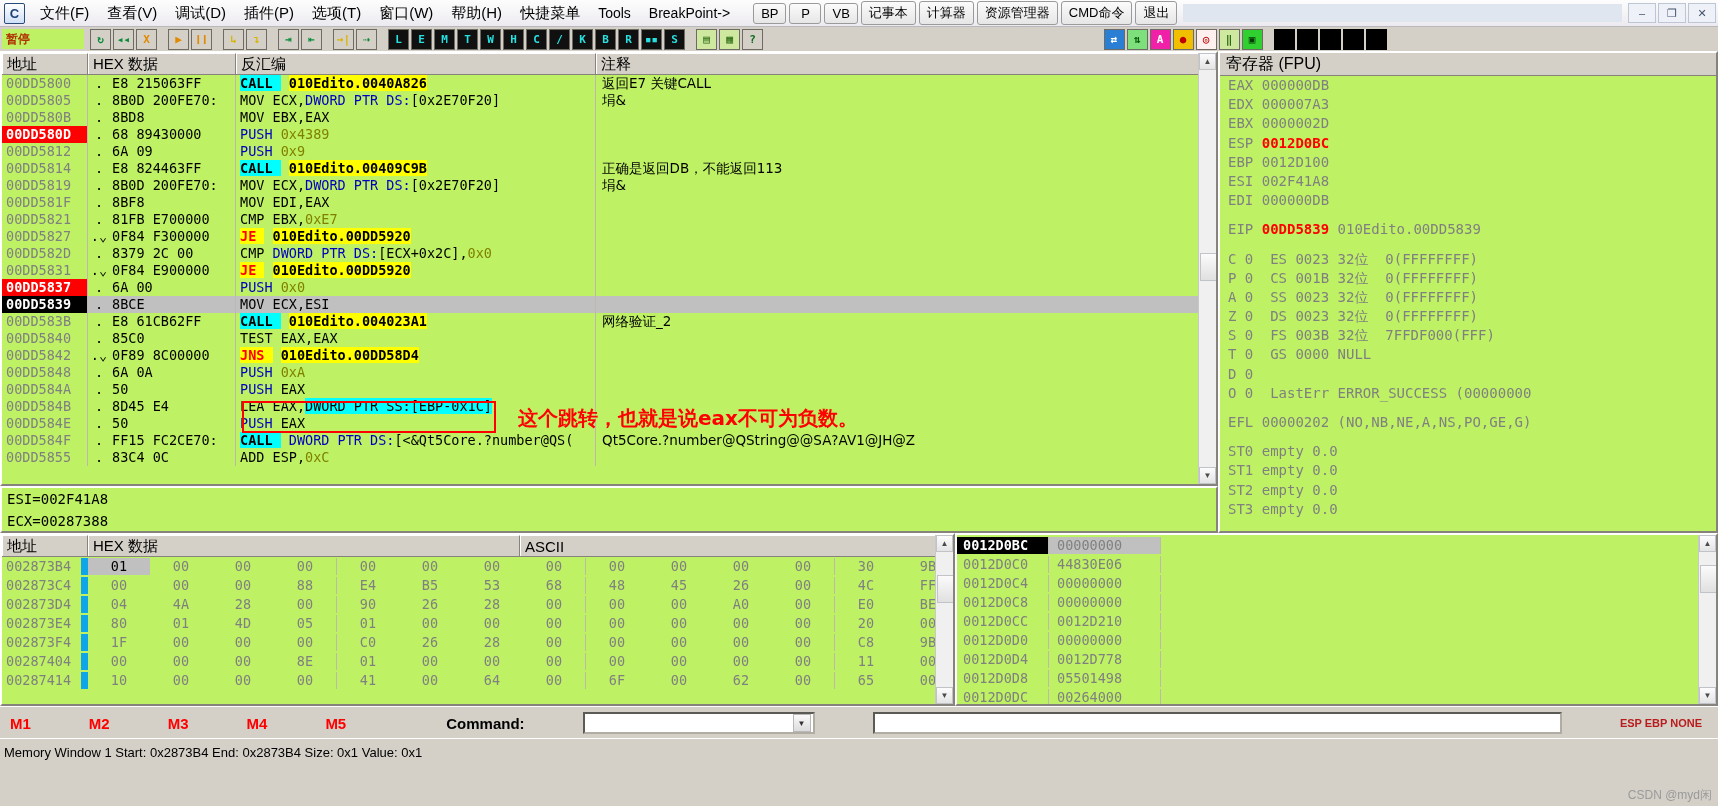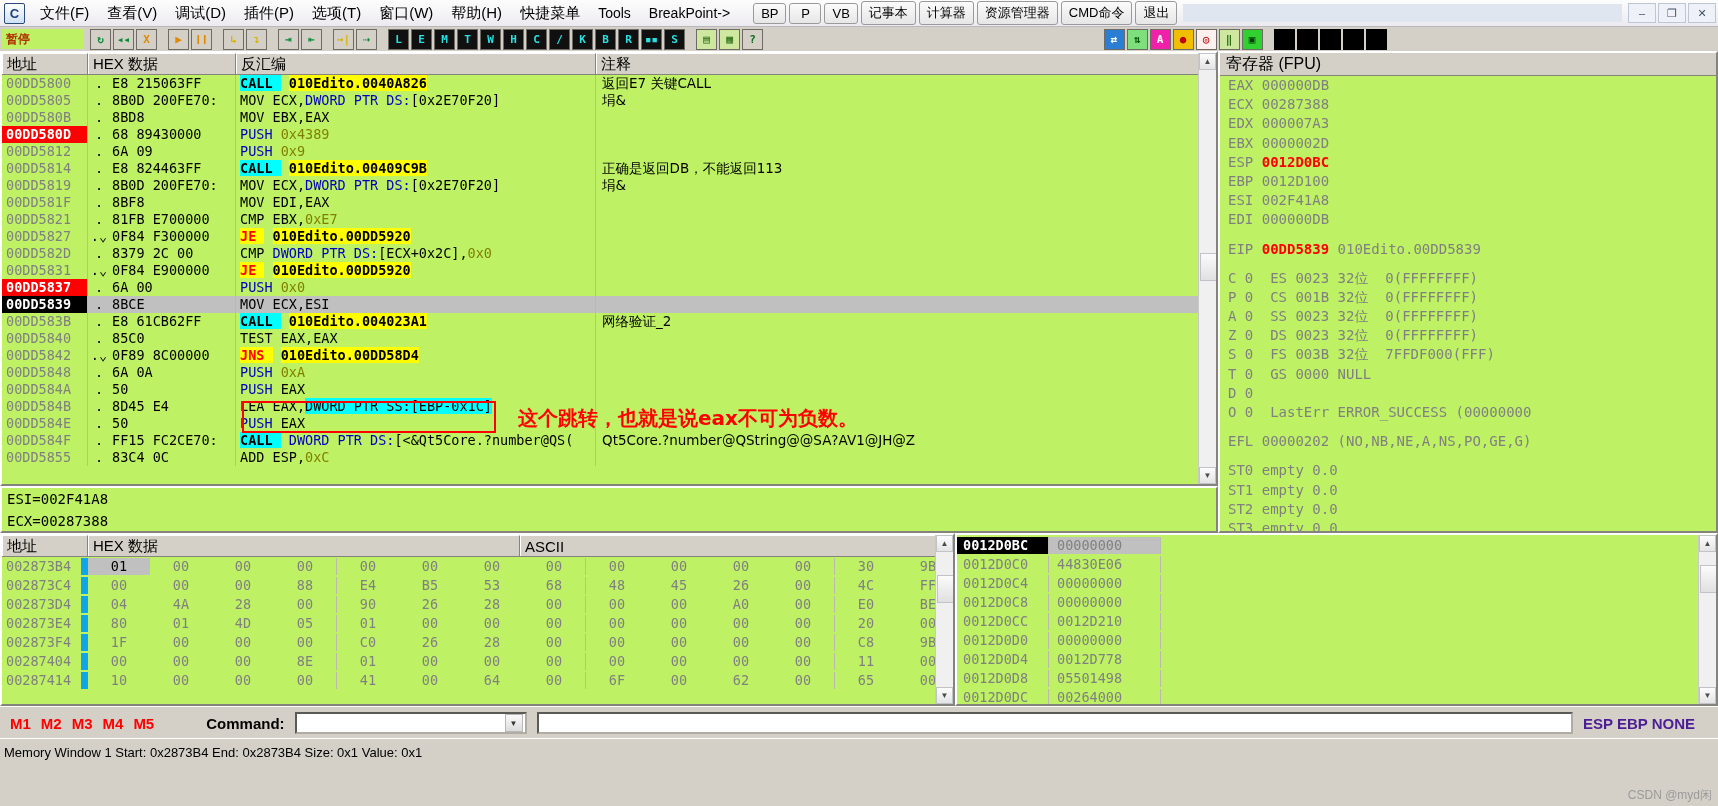--- a/index.html
+++ b/index.html
@@ -161,36 +161,36 @@
   .s-addr{width:92px;flex:none;color:#808080;padding-left:6px;box-sizing:border-box;
     border-right:1px solid #bdb9b1;}
   .s-addr.sel{background:#000;color:#fff;font-weight:bold;}
   .s-val{width:112px;flex:none;color:#808080;padding-left:8px;box-sizing:border-box;
     border-right:1px solid #bdb9b1;}
   .s-val.sel{background:#c0c0c0;color:#808080;}
   .s-cmt{flex:1;padding-left:8px;color:#808080;}
 
   
   #cmdbar{position:absolute;left:0;top:706px;width:1718px;height:32px;
-    background:#d4d0c8;display:flex;align-items:center;border-top:1px solid #fff;}
+    background:#d4d0c8;display:flex;align-items:center;border-top:1px solid #fff;gap:48px;}
   .mbtn{color:#ff0000;font-weight:bold;font-size:15px;margin-left:10px;cursor:default;}
   #cmdlabel{margin-left:52px;font-size:15px;font-weight:bold;}
   #cmdhist{
     width:232px;height:22px;margin-left:10px;background:#fff;
     border:2px inset #b0aca4;display:flex;align-items:center;
     justify-content:flex-end;padding-right:2px;box-sizing:border-box;
   }
   #cmdhist .cv{width:16px;height:16px;background:linear-gradient(#fafafa,#dcdcdc);
     border:1px solid #b8b8b8;display:flex;align-items:center;justify-content:center;
     font-size:8px;color:#333;}
   #cmdinput{
     flex:1;height:22px;margin:0 10px;background:#fff;border:2px inset #b0aca4;
     box-sizing:border-box;padding:0 4px;font-size:13px;line-height:18px;color:#000;
   }
-  #espline{color:#4c1d95;font-weight:bold;font-size:15px;margin-right:23px;white-space:nowrap;}
+  #espline{color:#b91c1c;font-weight:bold;font-size:11px;margin-right:16px;white-space:nowrap;}
 
   
   #status{position:absolute;left:0;top:738px;width:1718px;height:26px;
     background:#d4d0c8;border-top:1px solid #fff;display:flex;align-items:center;
     font-size:13px;padding-left:4px;color:#000;}
   #watermark{position:absolute;right:6px;bottom:2px;color:#9a9a9a;font-size:12px;}
   #botfill{position:absolute;left:0;top:764px;width:1718px;height:42px;background:#d4d0c8;}
 </style>
 </head>
 <body>
@@ -301,21 +301,20 @@
 
   <div class="panel" id="hint">
     <div class="ln mono">ESI=002F41A8</div>
     <div class="ln mono">ECX=00287388</div>
   </div>
 
   <div class="panel" id="regs">
     <div class="rhdr">寄存器 (FPU)</div>
     <div id="regs-body">
         <div class="rl mono"><span class="rv">EAX </span><span class="rv">000000DB</span></div>
-        <div class="rl mono"><span class="rv">ECX </span><span class="rv">00287388</span></div>
         <div class="rl mono"><span class="rv">EDX </span><span class="rv">000007A3</span></div>
         <div class="rl mono"><span class="rv">EBX </span><span class="rv">0000002D</span></div>
         <div class="rl mono"><span class="rv">ESP </span><span class="rv red">0012D0BC</span></div>
         <div class="rl mono"><span class="rv">EBP </span><span class="rv">0012D100</span></div>
         <div class="rl mono"><span class="rv">ESI </span><span class="rv">002F41A8</span></div>
         <div class="rl mono"><span class="rv">EDI </span><span class="rv">000000DB</span></div>
         <div class="gap"></div>
         <div class="rl mono"><span class="rv">EIP </span><span class="rv red">00DD5839</span><span class="rv"> 010Edito.00DD5839</span></div>
         <div class="gap"></div>
         <div class="rl mono"><span class="rv">C 0</span><span class="rv">  ES 0023 32位  0(FFFFFFFF)</span></div>

